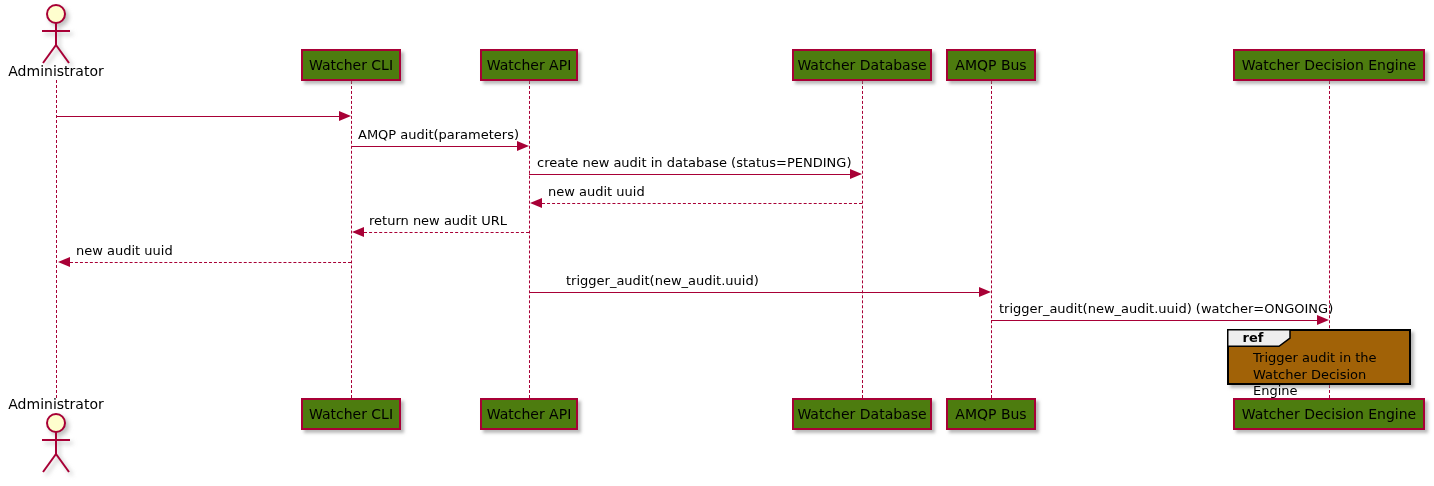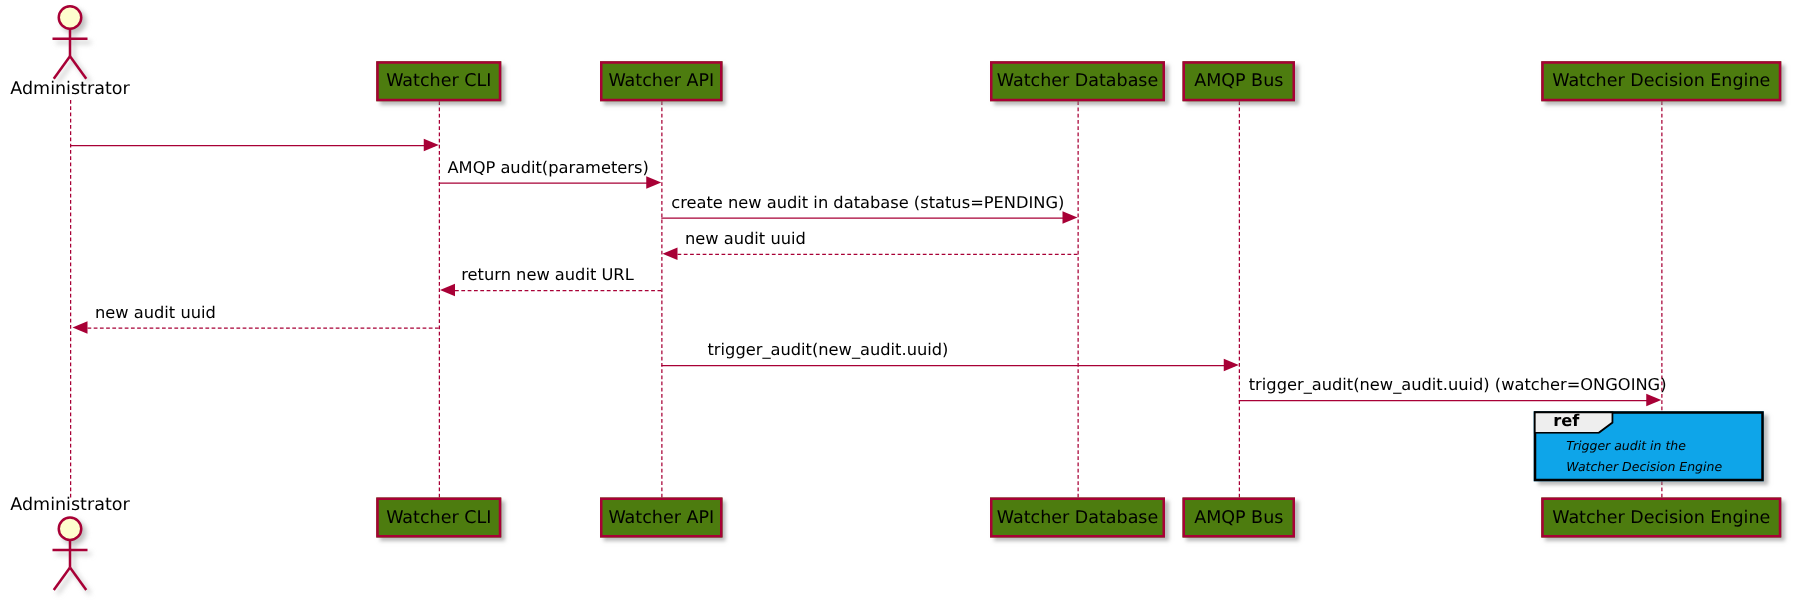--- a/index.html
+++ b/index.html
@@ -22,29 +22,29 @@
   .mline.dashed{border-top:1px dashed #A80036;}
   .mhead-r{position:absolute;width:0;height:0;
     border-top:5px solid transparent;border-bottom:5px solid transparent;
     border-left:12px solid #A80036;}
   .mhead-l{position:absolute;width:0;height:0;
     border-top:5px solid transparent;border-bottom:5px solid transparent;
     border-right:12px solid #A80036;}
   .mlabel{position:absolute;font-size:13px;white-space:nowrap;}
   .refbox{
     position:absolute;left:1227px;top:329px;width:184px;height:56px;box-sizing:border-box;
-    background:#0ea5e9;border:2px solid #000000;
+    background:#a16207;border:2px solid #000000;
     box-shadow:3px 3px 3px rgba(130,130,130,0.55);
   }
   .reftab{position:absolute;left:-2px;top:-2px;width:64px;height:18px;}
   .reftab span{
     position:absolute;left:0;top:0;width:52px;text-align:center;
     font-size:13px;font-weight:bold;line-height:17px;
   }
-  .refbody{position:absolute;left:24px;top:19px;font-size:10px;line-height:16.5px;font-style:italic;}
+  .refbody{position:absolute;left:24px;top:19px;font-size:13px;line-height:16.5px;}
 </style>
 </head>
 <body>
 
 <div class="canvas">
 
   <div class="lifeline" style="left:56px;top:80px;height:318px;"></div>
   <div class="lifeline" style="left:351px;top:81px;height:317px;"></div>
   <div class="lifeline" style="left:529px;top:81px;height:317px;"></div>
   <div class="lifeline" style="left:862px;top:81px;height:317px;"></div>

